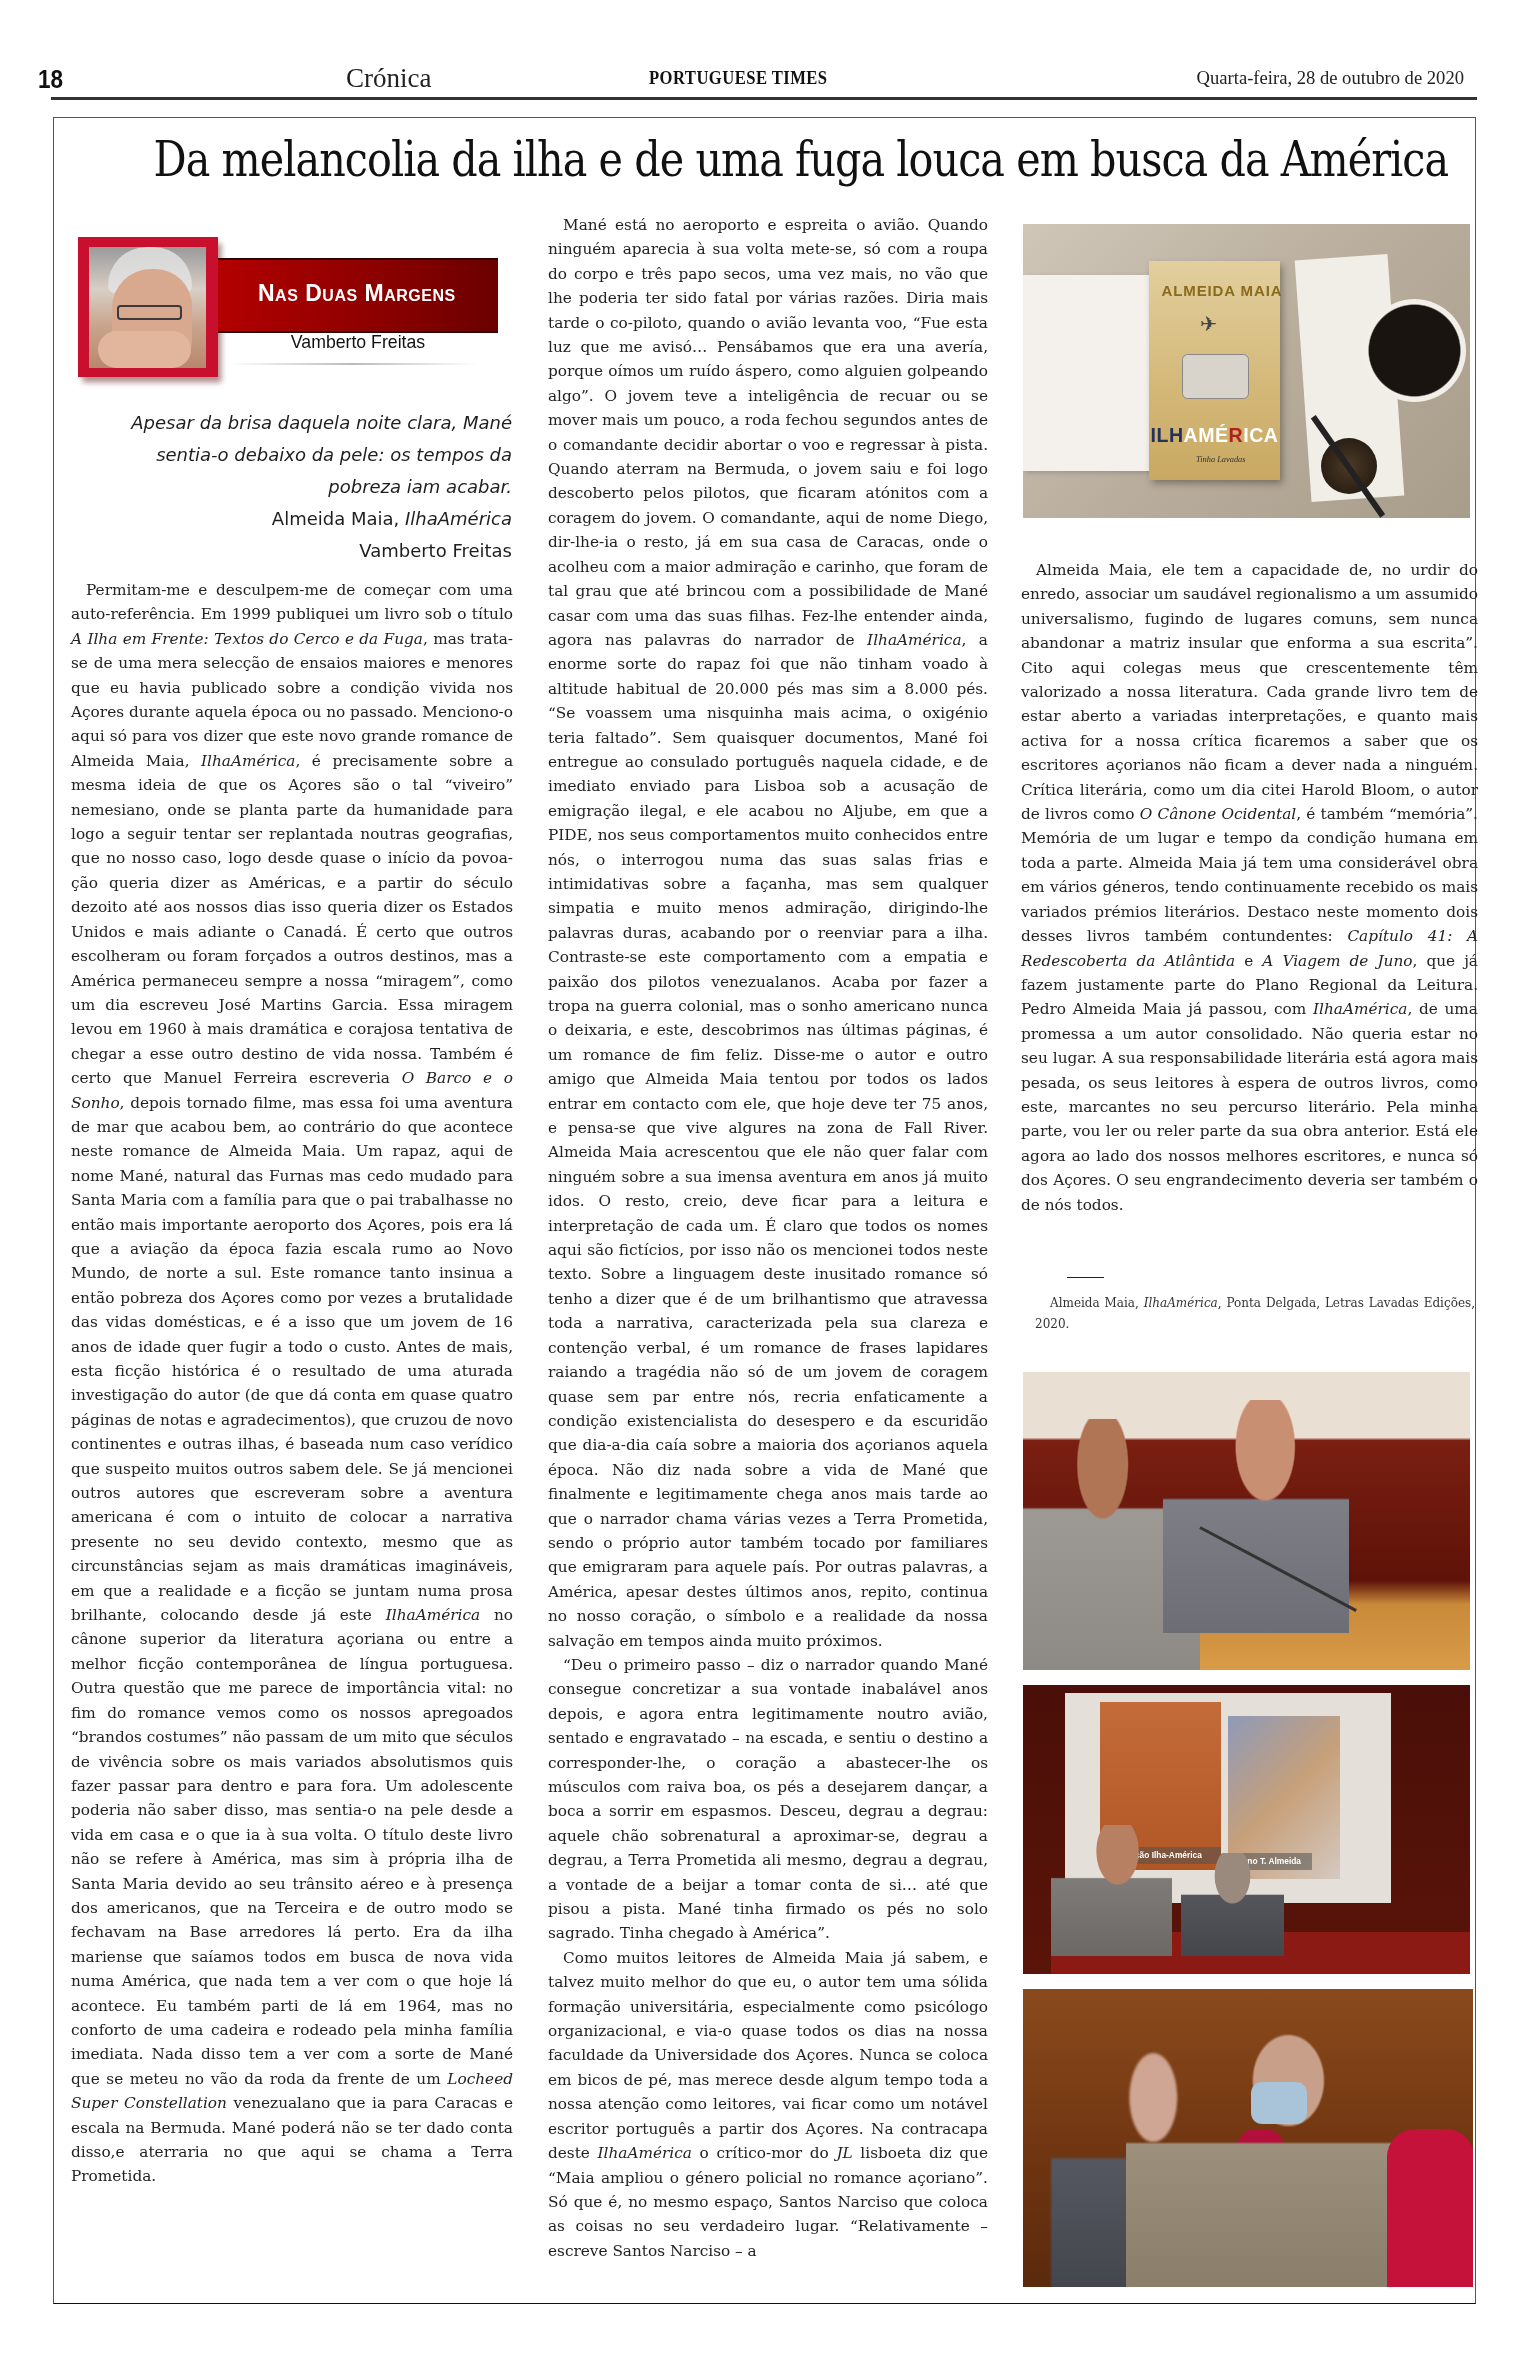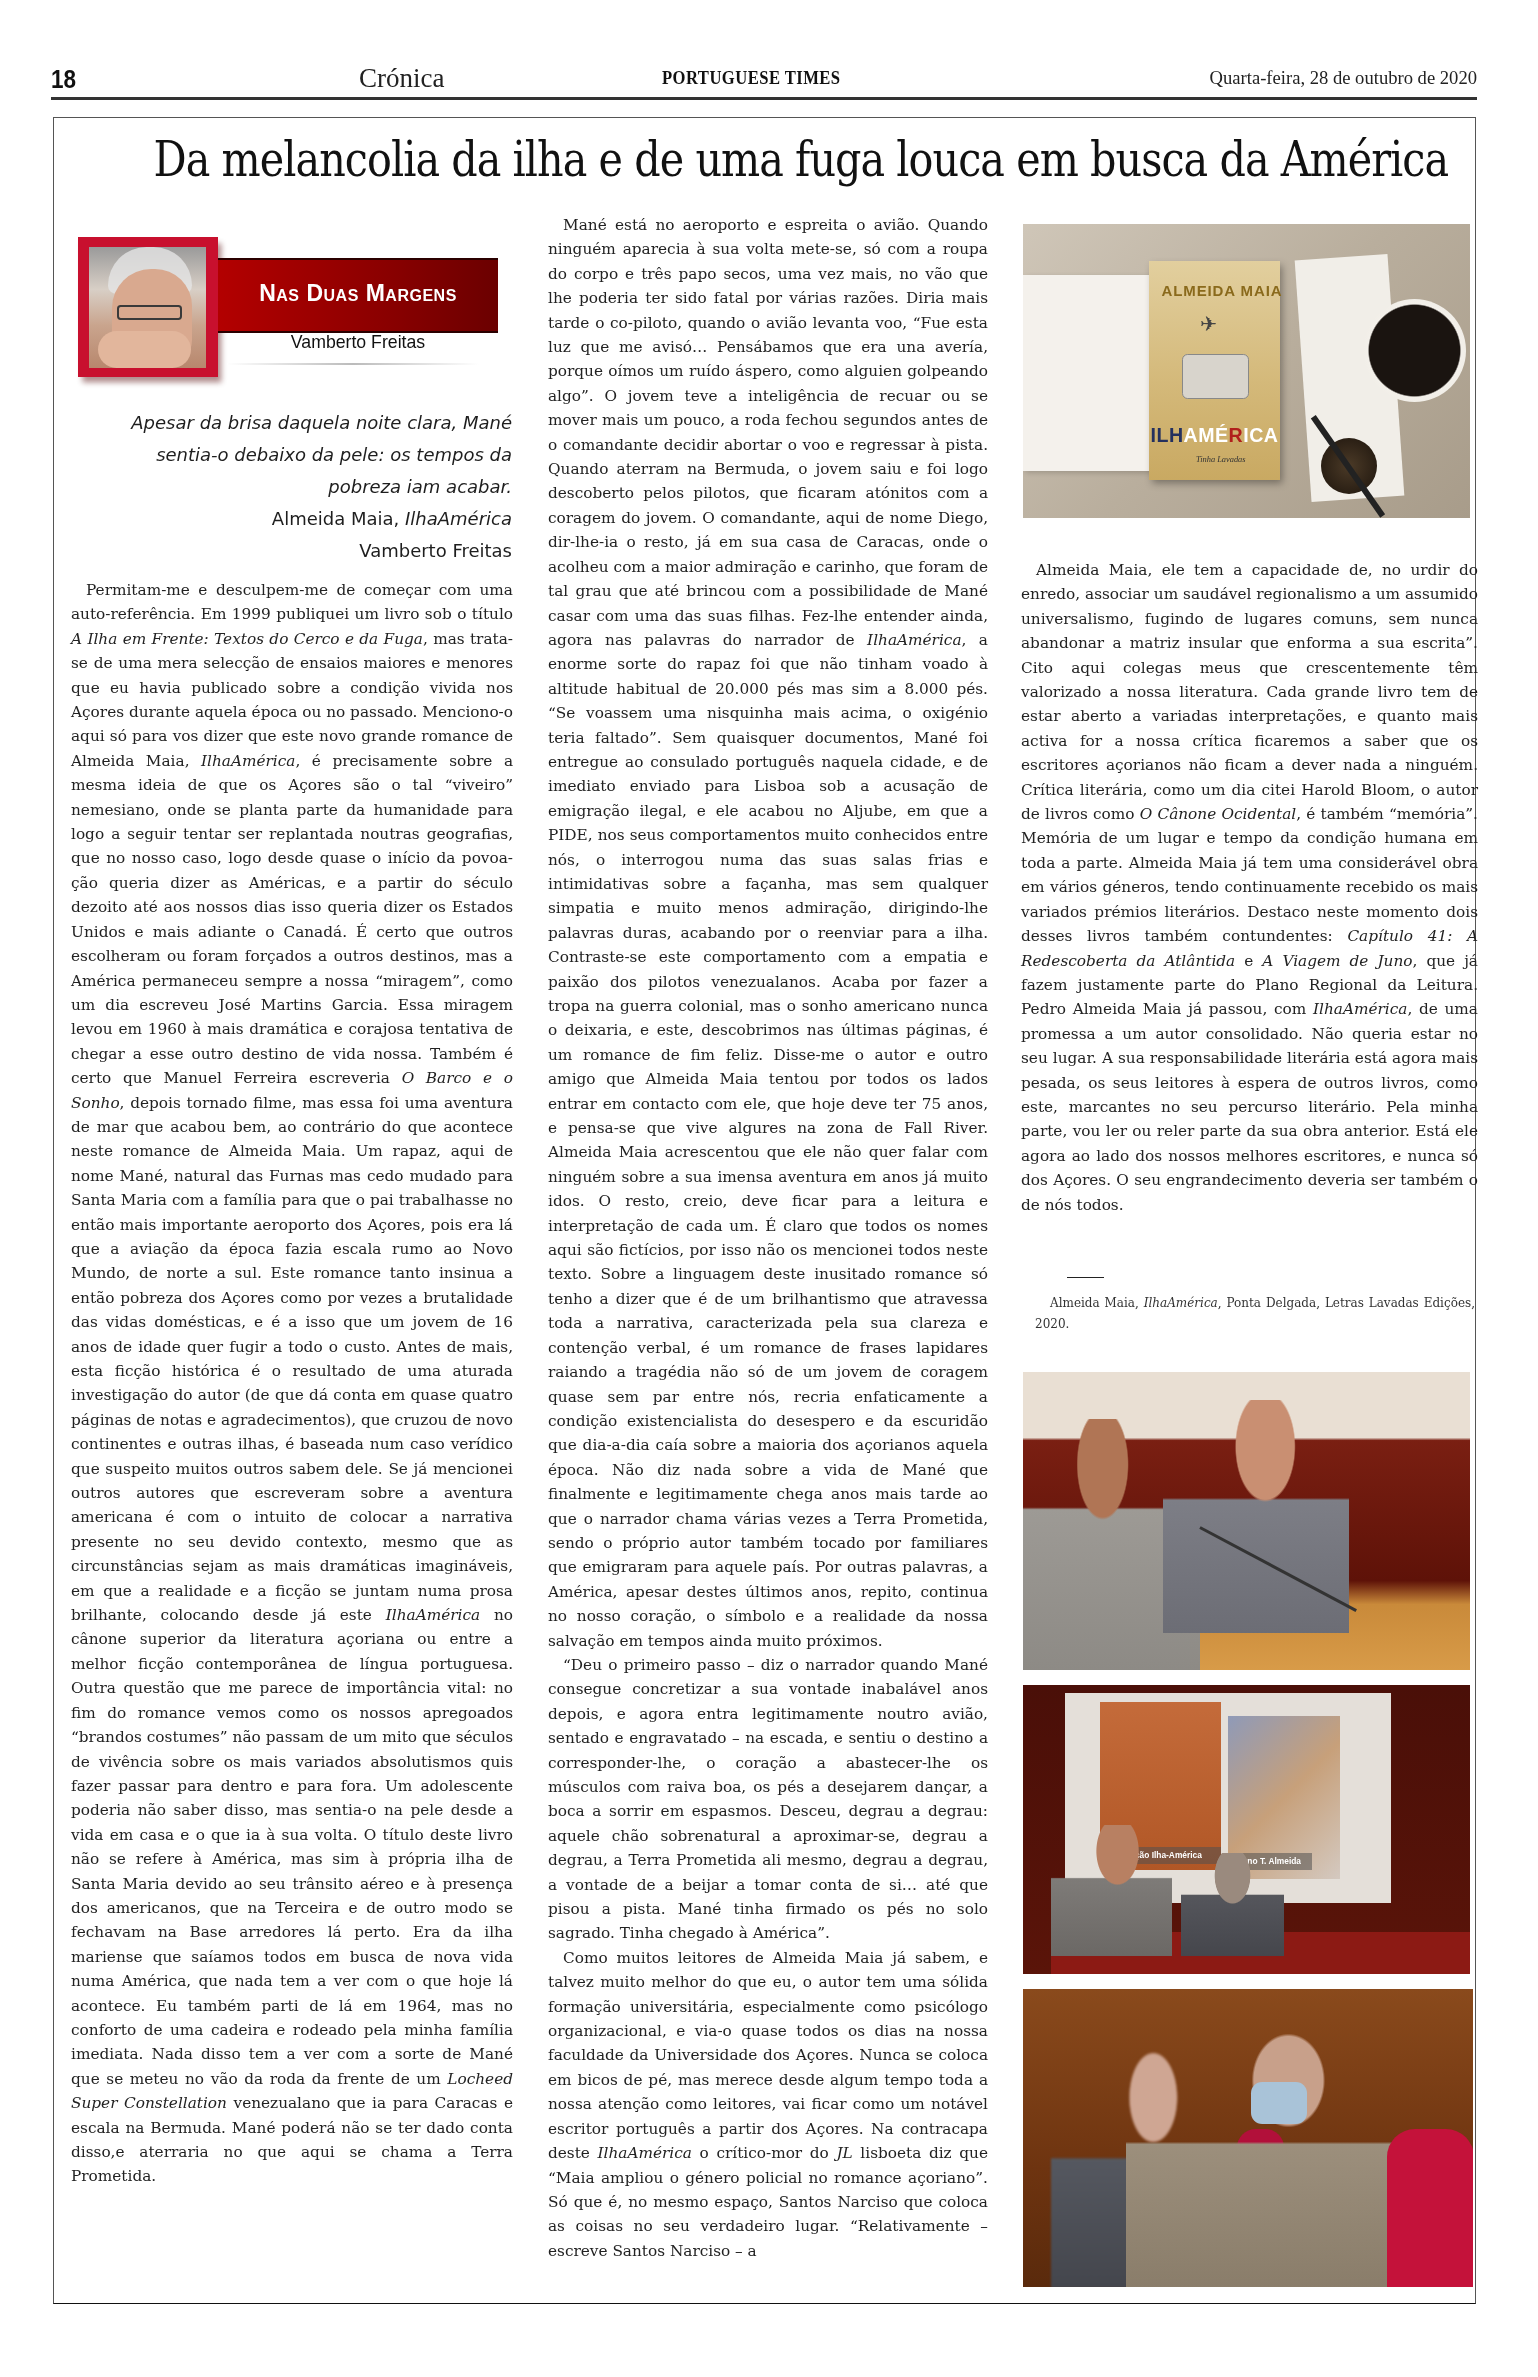--- a/index.html
+++ b/index.html
@@ -1,19 +1,19 @@
 <!DOCTYPE html>
 <html style="font-size:15px"><head>
 <meta charset="utf-8">
 <style>
   html, body { margin: 0; padding: 0; background: #ffffff; }
   body { width: 1538px; height: 2377px; position: relative; overflow: hidden; color: #1e1e1e; }
 
   
-  .page-header { position: absolute; left: 51px; top: 63px; width: 1426px; height: 34px; }
+  .page-header { position: absolute; left: 38px; top: 63px; width: 1426px; height: 34px; }
   .ph-num { position: absolute; left: 0; top: 1.9px; font-family: "Liberation Sans", sans-serif; font-weight: bold; font-size: 25px; color: #111; transform: scaleX(0.9); transform-origin: left; }
   .ph-section { position: absolute; left: 308px; top: 0; font-family: "Liberation Serif", serif; font-size: 27px; color: #222; }
   .ph-brand { position: absolute; left: 611px; top: 3.7px; font-family: "Liberation Serif", serif; font-weight: bold; font-size: 19.6px; letter-spacing: 0.5px; color: #111; transform: scaleX(0.85); transform-origin: left; }
   .ph-date { position: absolute; right: 0; top: 3.7px; font-family: "Liberation Serif", serif; font-size: 18.6px; color: #222; }
   .ph-rule { position: absolute; left: 51px; top: 97px; width: 1426px; height: 2.8px; background: #333; }
 
   
   .article-box { position: absolute; left: 53px; top: 117px; width: 1423px; height: 2187px; border: 1.9px solid #555; border-bottom-color: #111; box-sizing: border-box; }
   .headline { position: absolute; left: 0; top: 13px; width: 1423px; text-align: center; font-family: "DejaVu Serif", serif; font-size: 48px; color: #111; letter-spacing: -1.1px; transform: scaleX(0.86); transform-origin: center; white-space: nowrap; }
 
@@ -26,21 +26,21 @@
 
   
   .banner { position: absolute; left: 78px; top: 228px; width: 420px; height: 158px; }
   .banner-photo { position: absolute; left: 0; top: 9.3px; width: 140px; height: 140px; background: #c8102e; box-shadow: 3.7px 5.6px 5.6px rgba(80,0,0,0.45); }
   .banner-photo-inner { position: absolute; left: 11.2px; top: 9.3px; width: 117px; height: 121px; background: linear-gradient(180deg,#9a9a9a 0%,#d8cfc6 35%,#c9a48d 65%,#b8876d 100%); overflow: hidden; }
   .face-hair { position: absolute; left: 18.6px; top: 0px; width: 84px; height: 47px; border-radius: 42px 42px 9.3px 9.3px; background: #e5e5e5; opacity: .8; }
   .face-head { position: absolute; left: 22.4px; top: 22.4px; width: 80px; height: 99px; border-radius: 39px 37px 28px 28px; background: #d9a98f; }
   .face-glasses { position: absolute; left: 28px; top: 58px; width: 65px; height: 15px; border: 2.8px solid #3a3a3a; border-radius: 3.7px; box-sizing: border-box; }
   .face-hand { position: absolute; left: 9.3px; top: 84px; width: 93px; height: 37px; border-radius: 18.6px; background: #e2b69c; }
   .banner-bar { position: absolute; left: 140px; top: 30px; width: 280px; height: 75px; background: linear-gradient(90deg,#b30000 0%,#8a0000 60%,#6b0000 100%); border-top: 2.8px solid #2a0000; border-bottom: 2.8px solid #2a0000; box-sizing: border-box; }
-  .banner-title { position: absolute; left: 0; top: 19.6px; width: 280px; text-align: center; font-family: "Liberation Sans", sans-serif; font-weight: bold; font-size: 23px; color: #fff; font-variant: small-caps; letter-spacing: 0.5px; }
+  .banner-title { position: absolute; left: 0; top: 19.6px; width: 280px; font-family: "Liberation Sans", sans-serif; font-weight: bold; font-size: 23px; color: #fff; font-variant: small-caps; letter-spacing: 0.5px; padding-left: 40px; }
   .banner-author { position: absolute; left: 140px; top: 104px; width: 280px; text-align: center; font-family: "Liberation Sans", sans-serif; font-size: 17.7px; color: #111; }
   .banner-underline { position: absolute; left: 149px; top: 135px; width: 252px; height: 1.9px; background: linear-gradient(90deg,#fff,#bbb,#fff); }
 
   
   .pullquote { position: absolute; left: 78px; top: 407px; width: 434px; text-align: right; font-family: "DejaVu Sans", sans-serif; font-size: 18px; line-height: 32px; color: #1e1e1e; }
   .pullquote .q { font-style: italic; }
   .pullquote .attr-line { display: block; }
 
   
   .img { position: absolute; overflow: hidden; }

